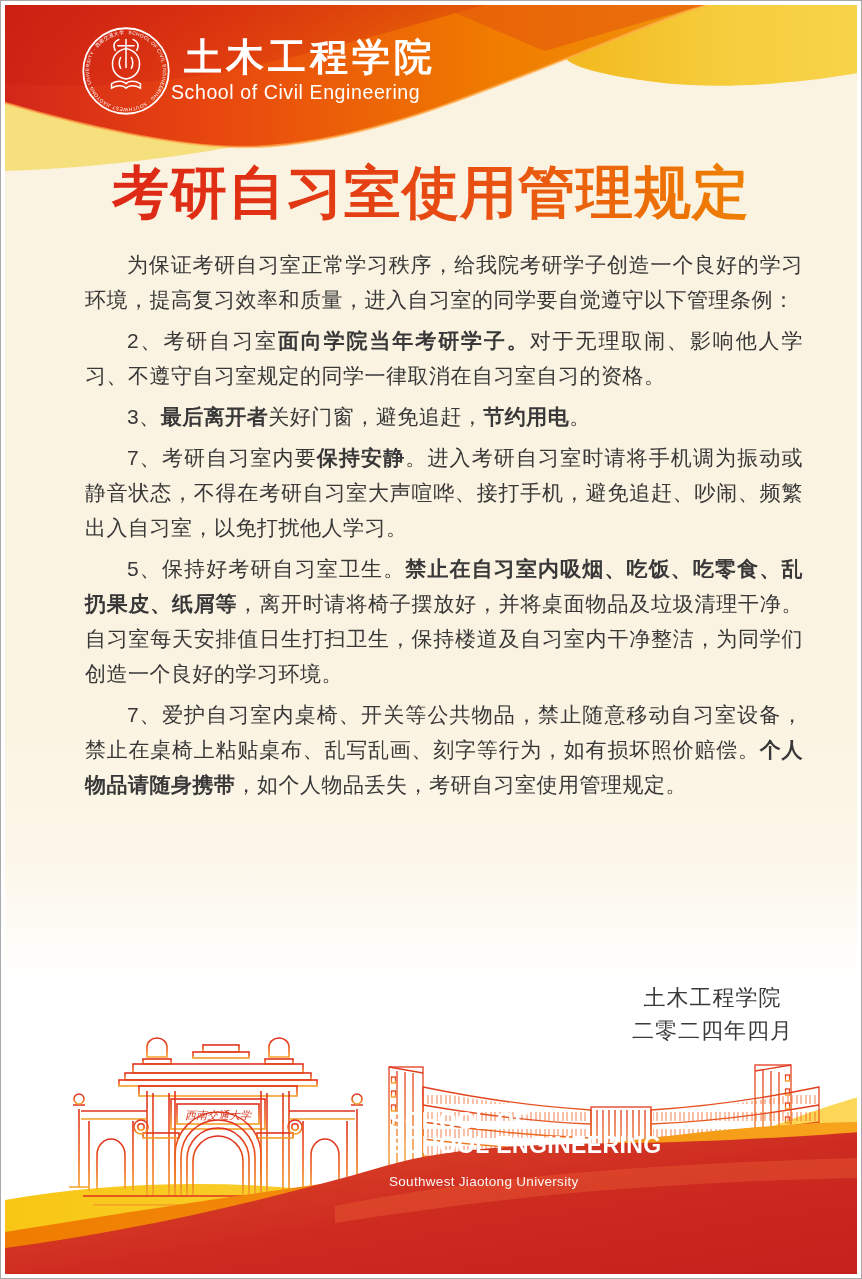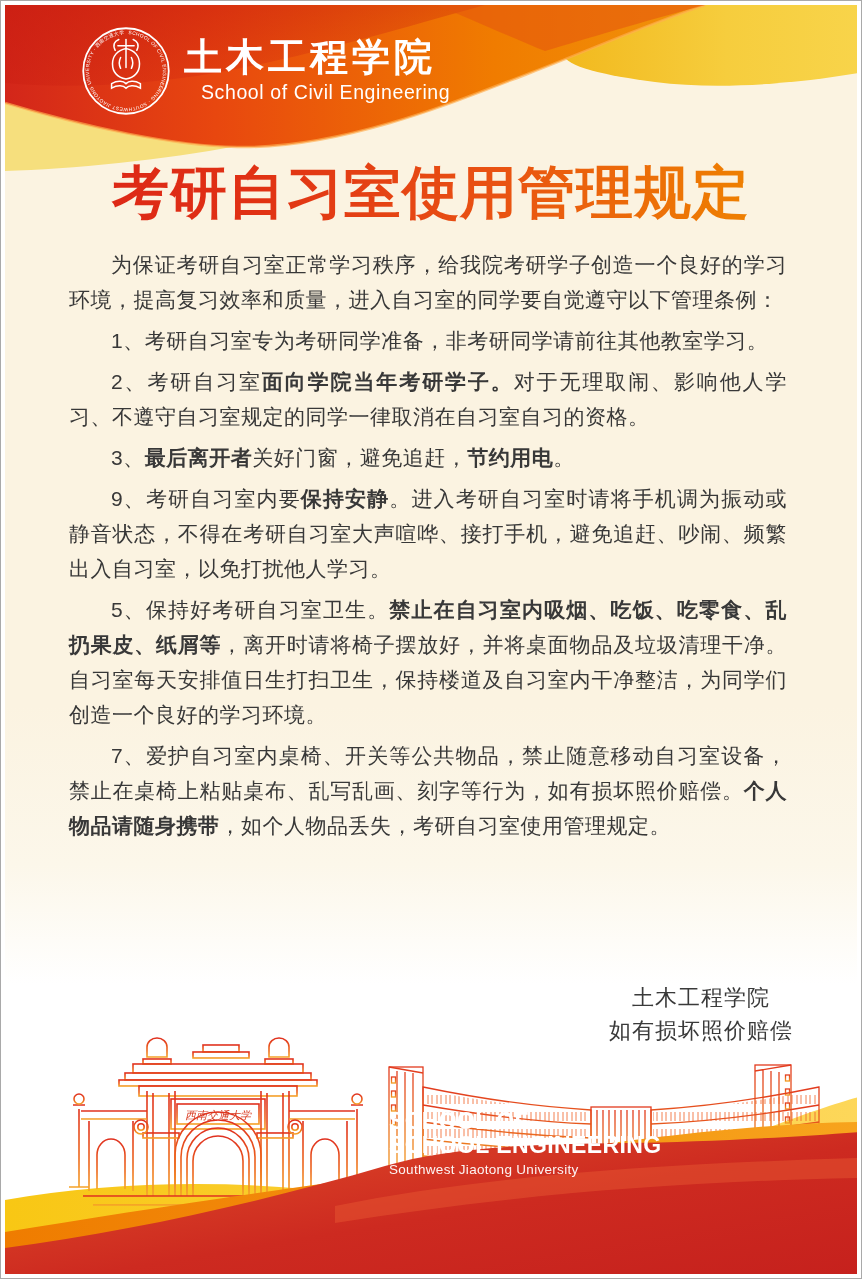--- a/index.html
+++ b/index.html
@@ -10,49 +10,49 @@
   }
   .art{position:absolute;inset:4px;overflow:hidden;
     background:linear-gradient(180deg,#fbf3e1 0px,#fbf3e1 700px,#fcf7ea 860px,#ffffff 980px,#ffffff 100%);
   }
   .layer{position:absolute;left:0;top:0;}
   
   .hdr-svg{left:0;top:0;z-index:1;}
   .seal{position:absolute;left:76px;top:21px;width:90px;height:90px;z-index:3;}
   .dept-cn{position:absolute;left:179px;top:30px;z-index:3;color:#ffffff;
     font-size:38px;font-weight:700;letter-spacing:4px;line-height:44px;}
-  .dept-en{position:absolute;left:196px;top:76px;z-index:3;color:#ffffff;
+  .dept-en{position:absolute;left:166px;top:76px;z-index:3;color:#ffffff;
     font-size:19.5px;font-weight:400;letter-spacing:.6px;}
   .page-title{
     position:absolute;left:0;top:150px;width:100%;text-align:center;z-index:3;
     font-size:57px;font-weight:800;letter-spacing:1px;color:#e34c10;
     background:linear-gradient(90deg,#db2318 0%,#e03014 28%,#e95312 58%,#ee7d02 85%,#f08d00 100%);
     -webkit-background-clip:text;background-clip:text;
     -webkit-text-fill-color:transparent;
   }
   
   .content{
-    position:absolute;left:64px;top:242px;width:718px;z-index:2;
+    position:absolute;left:80px;top:242px;width:718px;z-index:2;
     font-size:21px;line-height:35px;letter-spacing:.5px;color:#383838;
     text-align:justify;
   }
   .content p{margin:0 0 6px 0;text-indent:2em;}
   .bd{font-weight:700;margin-top:40px;}
   .signature{
     position:absolute;right:64px;top:976px;z-index:2;text-align:center;
     font-size:22px;line-height:33px;letter-spacing:1px;color:#3a3a3a;
   }
   
   .gate-svg{left:58px;top:976px;z-index:2;}
   .bldg-svg{left:376px;top:1052px;z-index:3;}
   .wave-back{bottom:0;top:auto;z-index:1;}
   .wave-front{bottom:0;top:auto;z-index:4;}
   .footer-text{position:absolute;left:384px;top:1104px;z-index:5;color:#ffffff;}
   .footer-text .ft{font-size:23px;font-weight:700;letter-spacing:.4px;line-height:24px;}
-  .footer-text .ft-sub{font-size:13.5px;font-weight:400;letter-spacing:.3px;margin-top:5px;color:rgba(255,255,255,.95);}
+  .footer-text .ft-sub{font-size:13.5px;font-weight:400;letter-spacing:.3px;margin-top:17px;color:rgba(255,255,255,.95);}
 </style>
 </head>
 <body>
 
 <div class="poster">
   <div class="art">
 
     <svg class="layer hdr-svg" width="854" height="252" viewBox="0 0 854 252" aria-hidden="true">
       <defs>
         <linearGradient id="gGold" x1="0" y1="0" x2="1" y2="0">
@@ -106,32 +106,31 @@
     </svg>
 
     <div class="dept-cn">土木工程学院</div>
     <div class="dept-en">School of Civil Engineering</div>
 
     <div class="page-title">考研自习室使用管理规定</div>
 
     <div class="content">
       <p>为保证考研自习室正常学习秩序，给我院考研学子创造一个良好的学习环境，提高复习效率和质量，进入自习室的同学要自觉遵守以下管理条例：</p>
       <div>
-          <p><span>1、考研自习室专为考研同学准备，非考研同学请前往其他教室学习。</span></p>
           <p><span>2、考研自习室</span><span class="bd">面向学院当年考研学子。</span><span>对于无理取闹、影响他人学习、不遵守自习室规定的同学一律取消在自习室自习的资格。</span></p>
           <p><span>3、</span><span class="bd">最后离开者</span><span>关好门窗，避免追赶，</span><span class="bd">节约用电</span><span>。</span></p>
-          <p><span>9、考研自习室内要</span><span class="bd">保持安静</span><span>。进入考研自习室时请将手机调为振动或静音状态，不得在考研自习室大声喧哗、接打手机，避免追赶、吵闹、频繁出入自习室，以免打扰他人学习。</span></p>
+          <p><span>7、考研自习室内要</span><span class="bd">保持安静</span><span>。进入考研自习室时请将手机调为振动或静音状态，不得在考研自习室大声喧哗、接打手机，避免追赶、吵闹、频繁出入自习室，以免打扰他人学习。</span></p>
           <p><span>5、保持好考研自习室卫生。</span><span class="bd">禁止在自习室内吸烟、吃饭、吃零食、乱扔果皮、纸屑等</span><span>，离开时请将椅子摆放好，并将桌面物品及垃圾清理干净。自习室每天安排值日生打扫卫生，保持楼道及自习室内干净整洁，为同学们创造一个良好的学习环境。</span></p>
           <p><span>7、爱护自习室内桌椅、开关等公共物品，禁止随意移动自习室设备，禁止在桌椅上粘贴桌布、乱写乱画、刻字等行为，如有损坏照价赔偿。</span><span class="bd">个人物品请随身携带</span><span>，如个人物品丢失，考研自习室使用管理规定。</span></p>
         </div>
     </div>
 
     <div class="signature">
       <div>土木工程学院</div>
-      <div>如有损坏照价赔偿</div>
+      <div>二零二四年四月</div>
     </div>
 
     <svg class="layer wave-back" width="854" height="238" viewBox="0 0 854 238" aria-hidden="true">
       <defs>
         <linearGradient id="wGold" x1="0" y1="0" x2="1" y2="0">
           <stop offset="0" stop-color="#f8c714"></stop>
             <stop offset="1" stop-color="#fdd75a"></stop>
         </linearGradient>
       </defs>
       <path d="M0,164 C130,141 280,143 420,169 C520,188 640,141 740,101 C790,81 832,67 854,61 L854,238 H0 Z" fill="url(#wGold)"></path>

